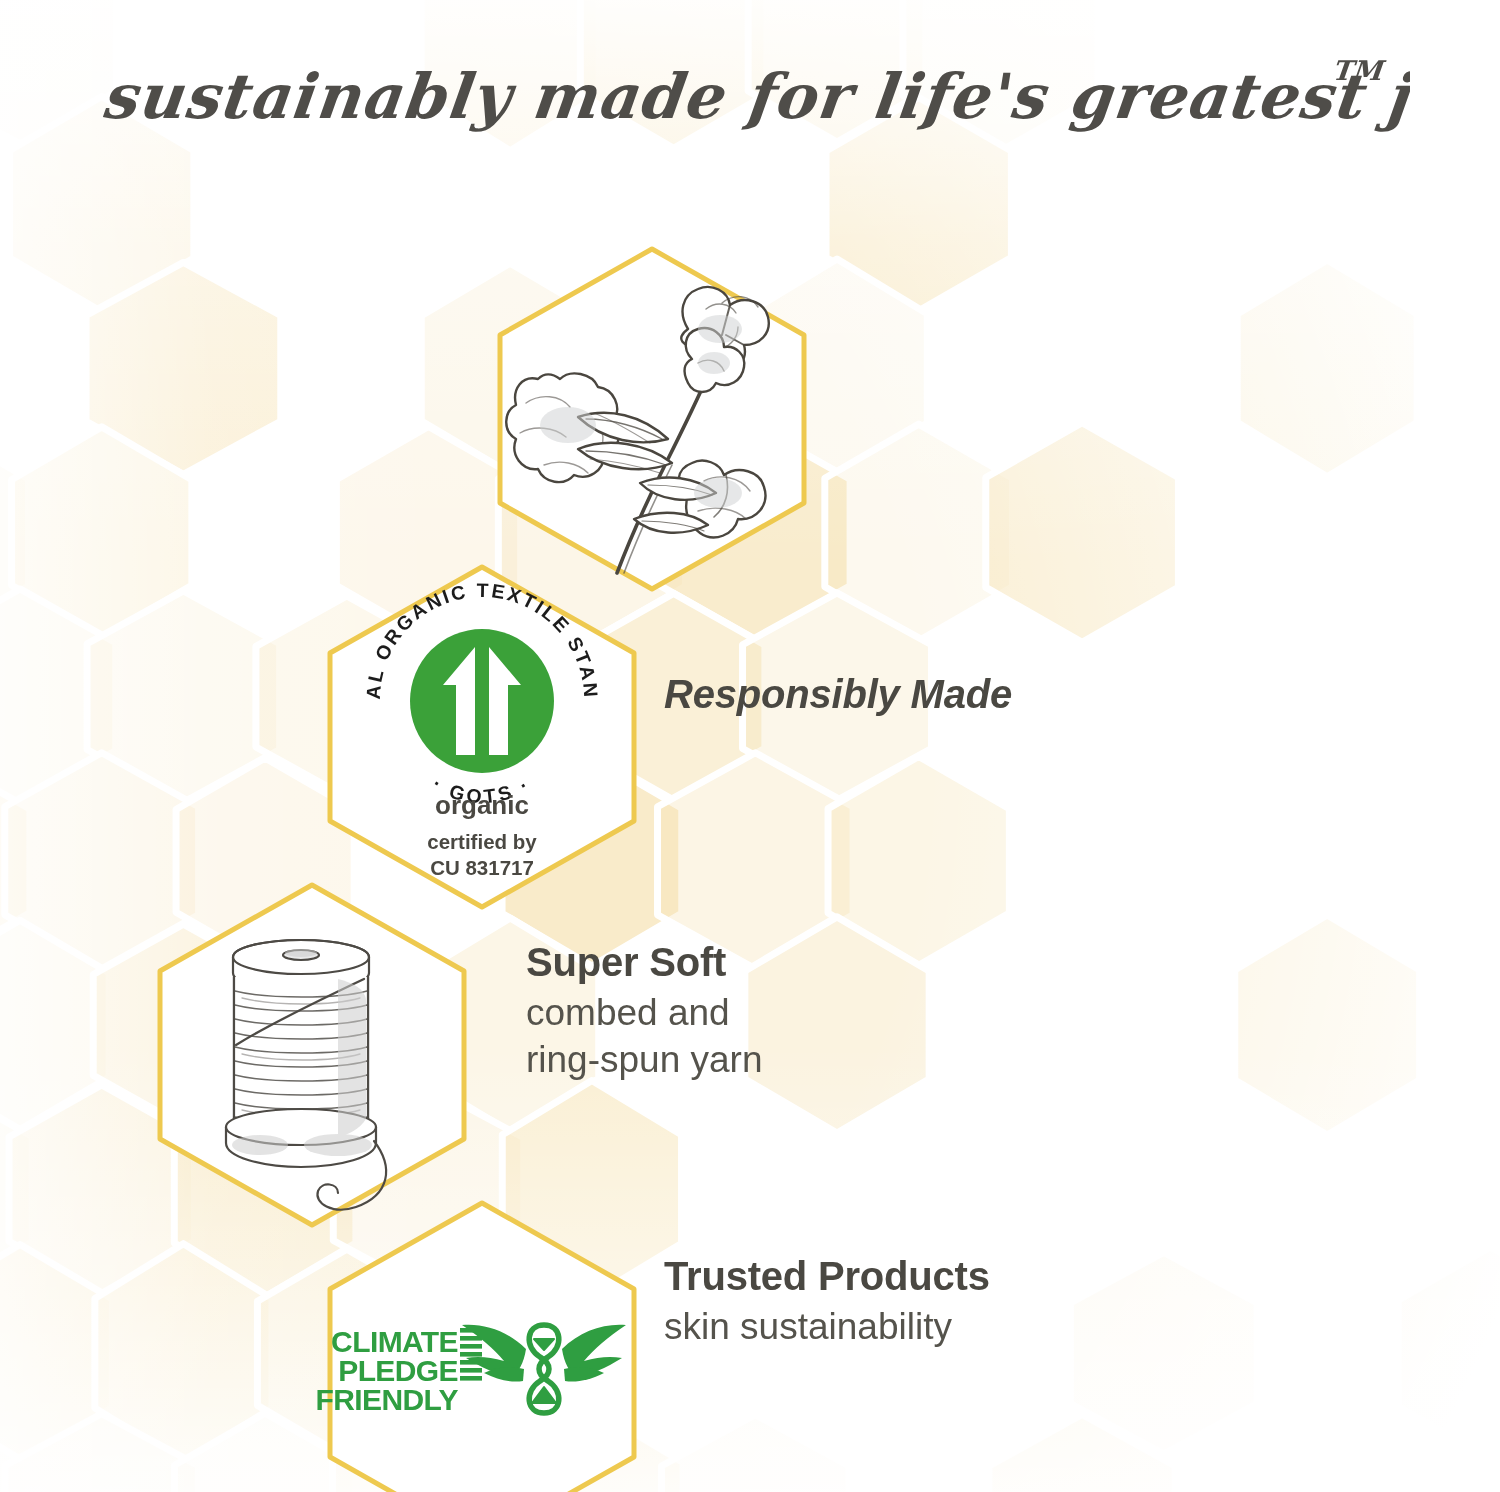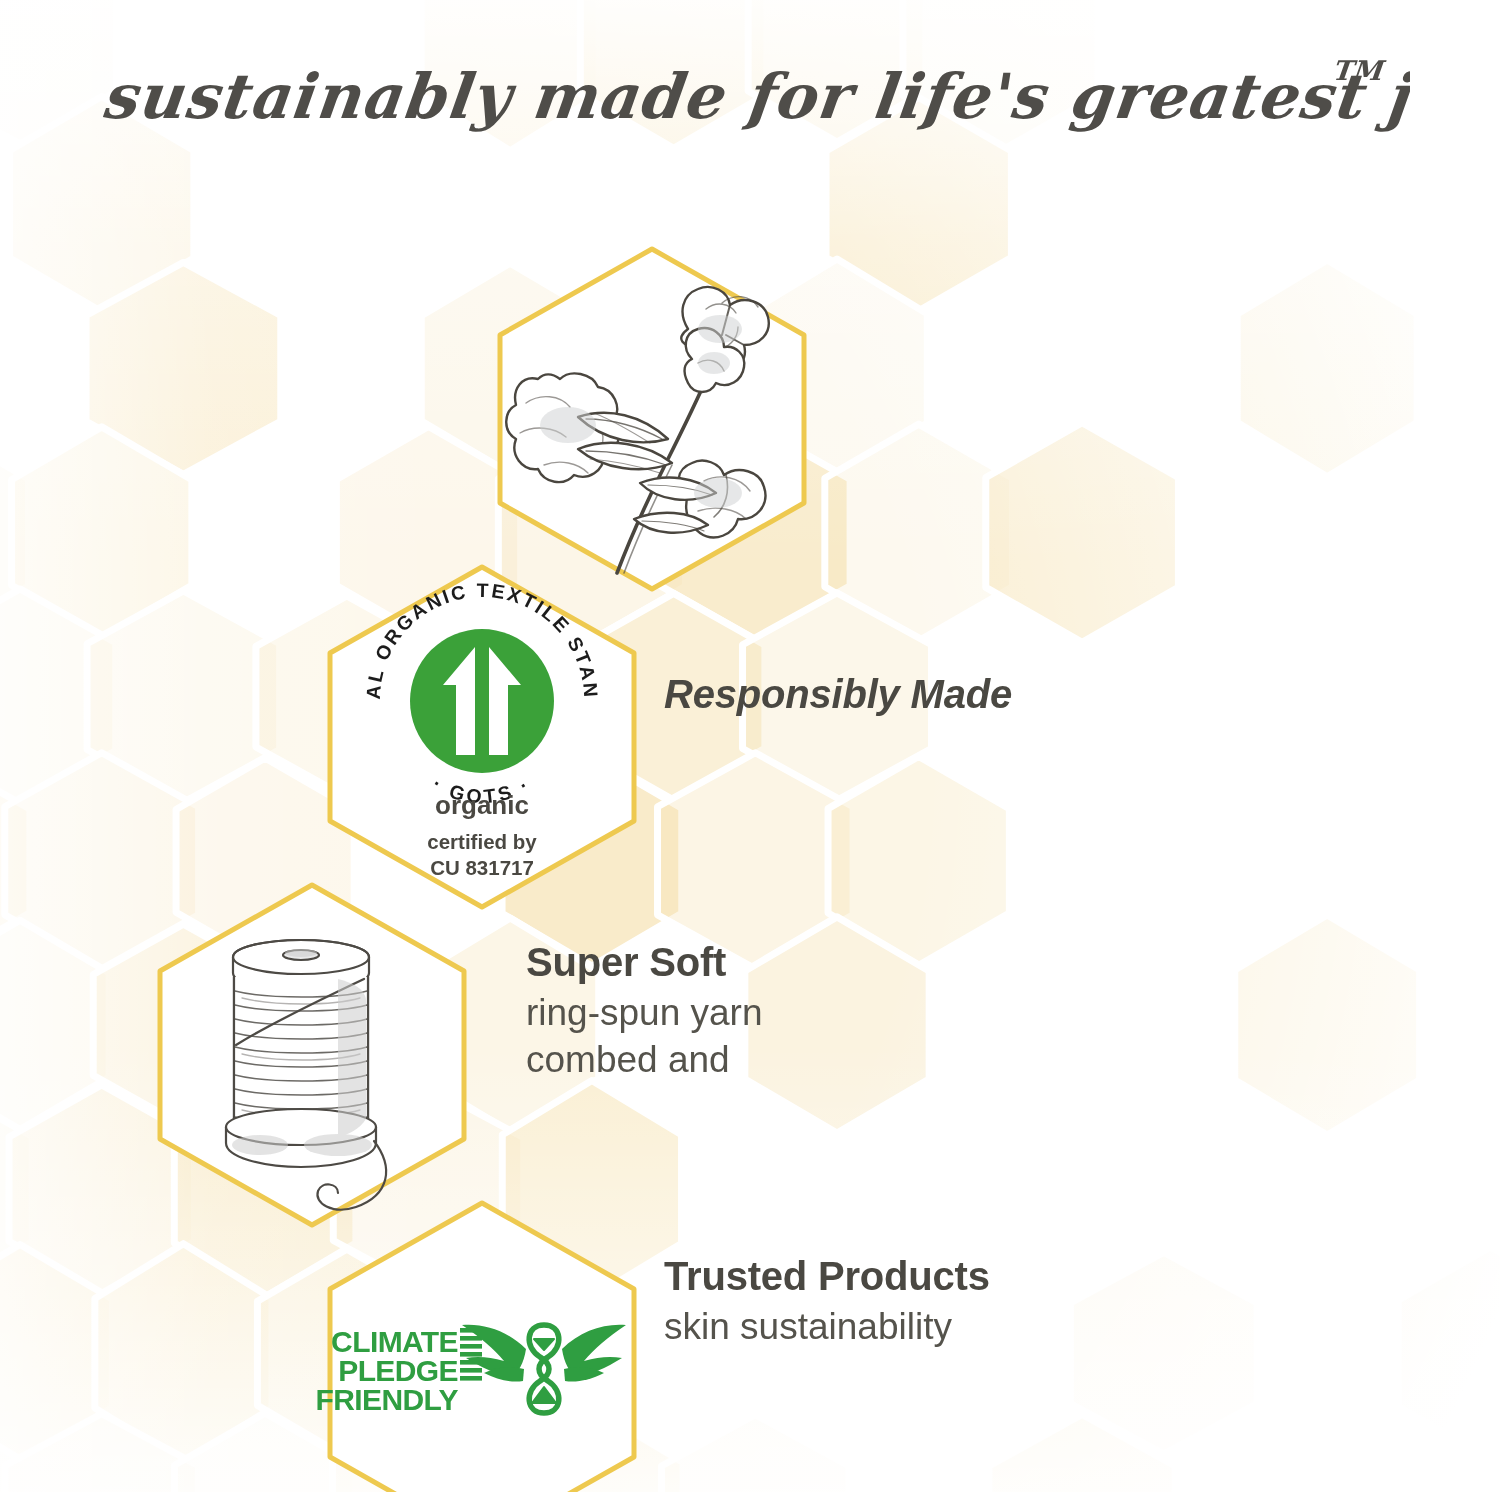--- a/index.html
+++ b/index.html
@@ -352,22 +352,22 @@
   </div>
 
 
   <div class="feature-text" id="txt-responsible">
     <div class="feature-title">Responsibly Made</div>
   </div>
 
   <div class="feature-text" id="txt-soft">
     <div class="feature-title">Super Soft</div>
     <div class="feature-lines">
+      <div class="feature-line">combed and</div>
       <div class="feature-line">ring-spun yarn</div>
-      <div class="feature-line">combed and</div>
     </div>
   </div>
 
   <div class="feature-text" id="txt-trusted">
     <div class="feature-title">Trusted Products</div>
     <div class="feature-lines">
       <div class="feature-line">skin sustainability</div>
     </div>
   </div>
 

